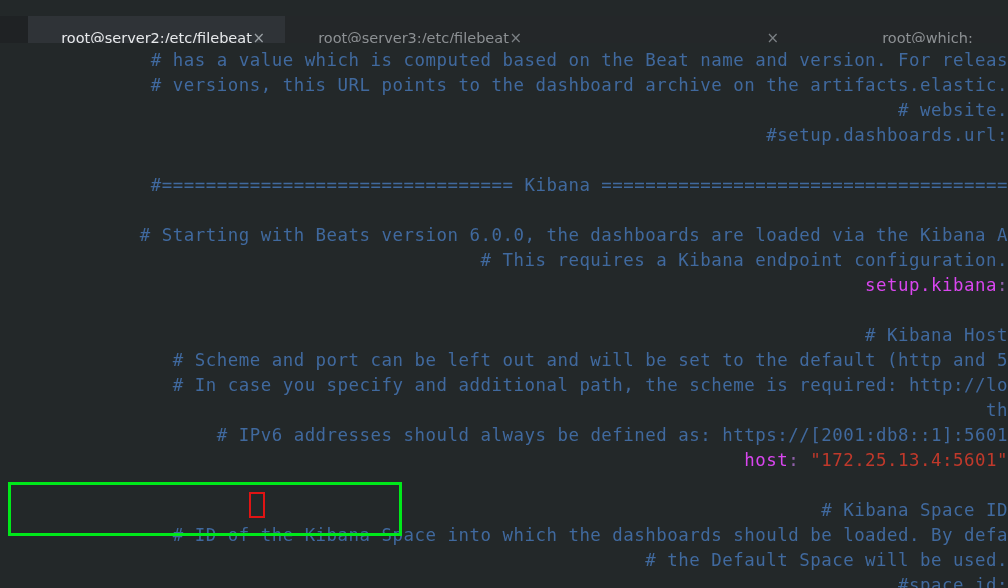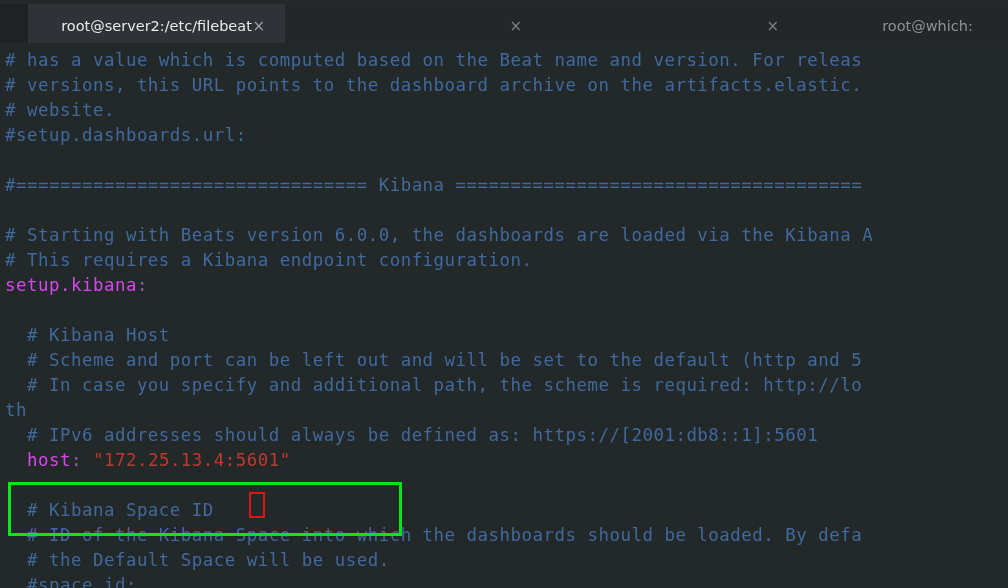--- a/index.html
+++ b/index.html
@@ -10,21 +10,21 @@
   body {
     width: 1008px;
     height: 588px;
     overflow: hidden;
     font-family: "DejaVu Sans Mono", monospace;
   }
 
   
   #tabbar {
     position: absolute;
-    left: 0; top: 4px;
+    left: 0; top: 16px;
     width: 1008px;
     height: 43px;
     background: #242729;
     display: flex;
     align-items: stretch;
     overflow: hidden;
   }
   .tabgap {
     width: 28px;
     flex: 0 0 28px;
@@ -89,20 +89,21 @@
     font-size: 17.4px;
     line-height: 25px;
     letter-spacing: 0.52px;
     white-space: pre;
   }
   .ln {
     height: 25px;
     padding-left: 5px;
     white-space: pre;
     overflow: hidden;
+    text-align: right;
   }
   .c-comment { color: #40699e; }
   .c-key     { color: #d946ef; }
   .c-colon   { color: #8e5fa8; }
   .c-str     { color: #c0392b; }
 
   
   #green-box {
     position: absolute;
     left: 8px;
@@ -127,20 +128,21 @@
 </head>
 <body>
 
 <div id="tabbar">
   <div class="tabgap"></div>
 <div class="tab active">
       <span class="tab-title">root@server2:/etc/filebeat</span>
       <span class="tab-close">×</span>
     </div>
     <div class="tab">
+      <span class="tab-title">root@server3:/etc/filebeat</span>
       <span class="tab-close">×</span>
     </div>
     <div class="tab">
       <span class="tab-close">×</span>
     </div>
     <div class="tab">
       <span class="tab-title">root@which:</span>
     </div>
   </div>
 

